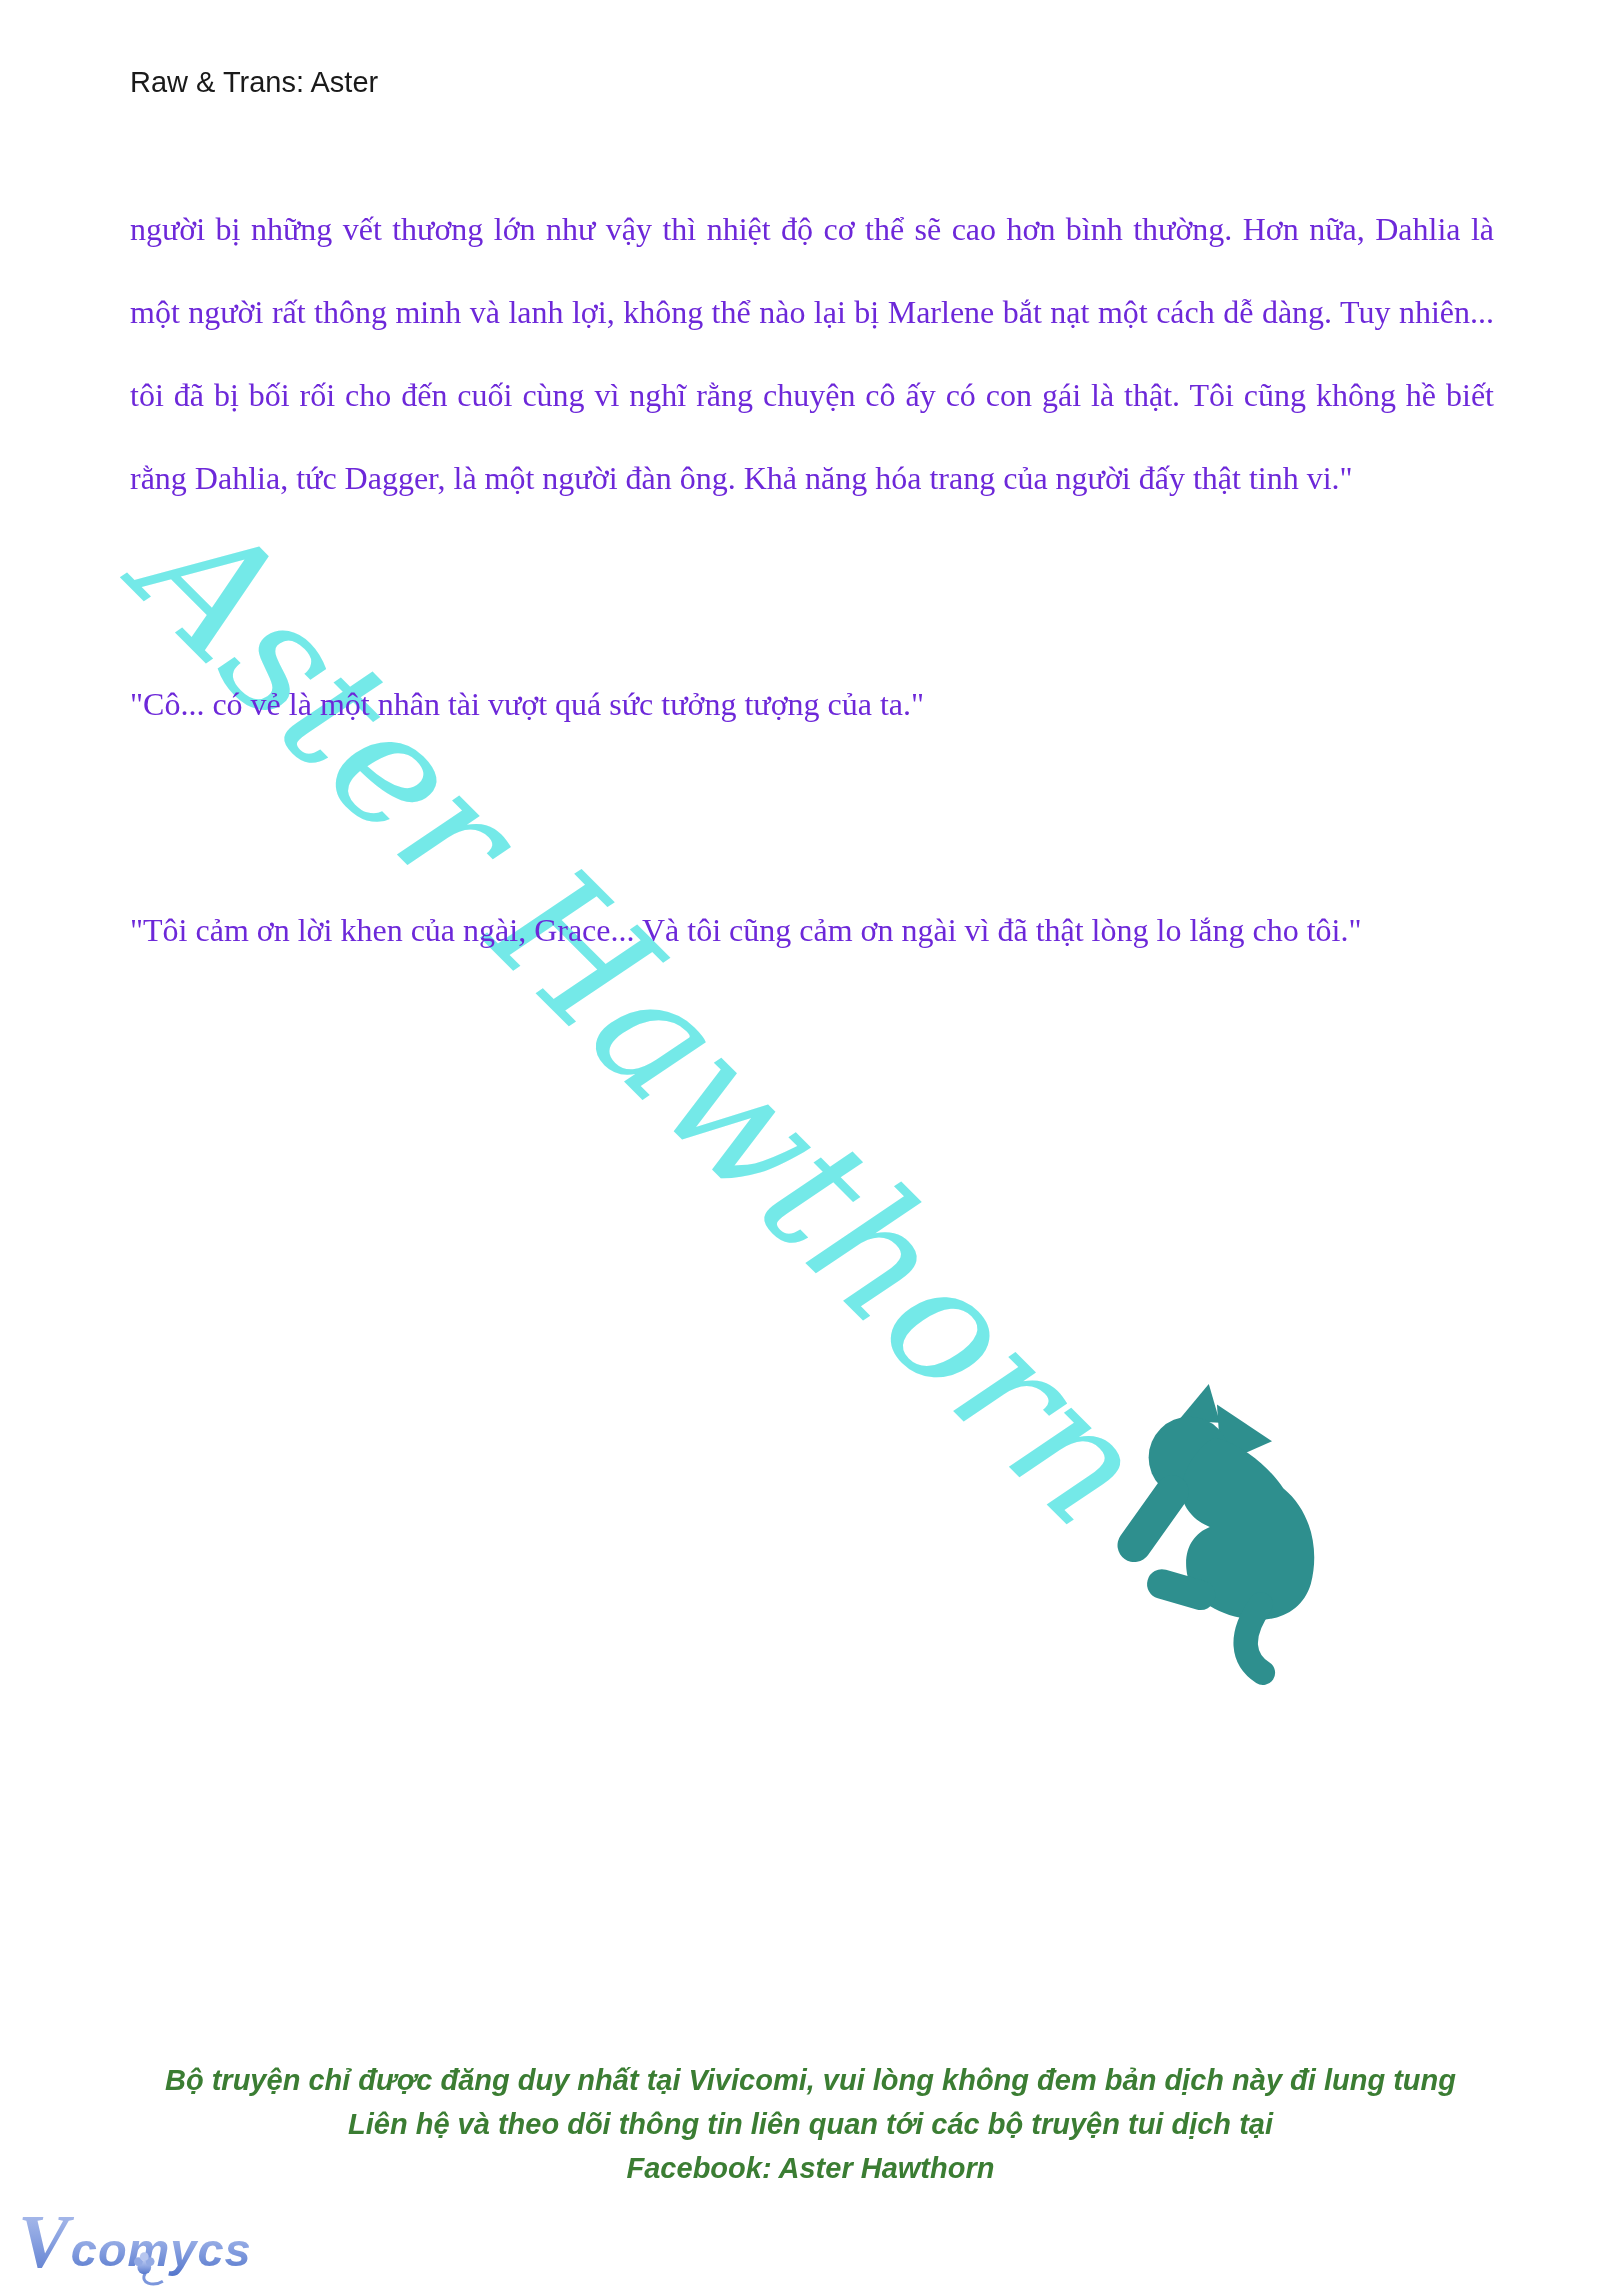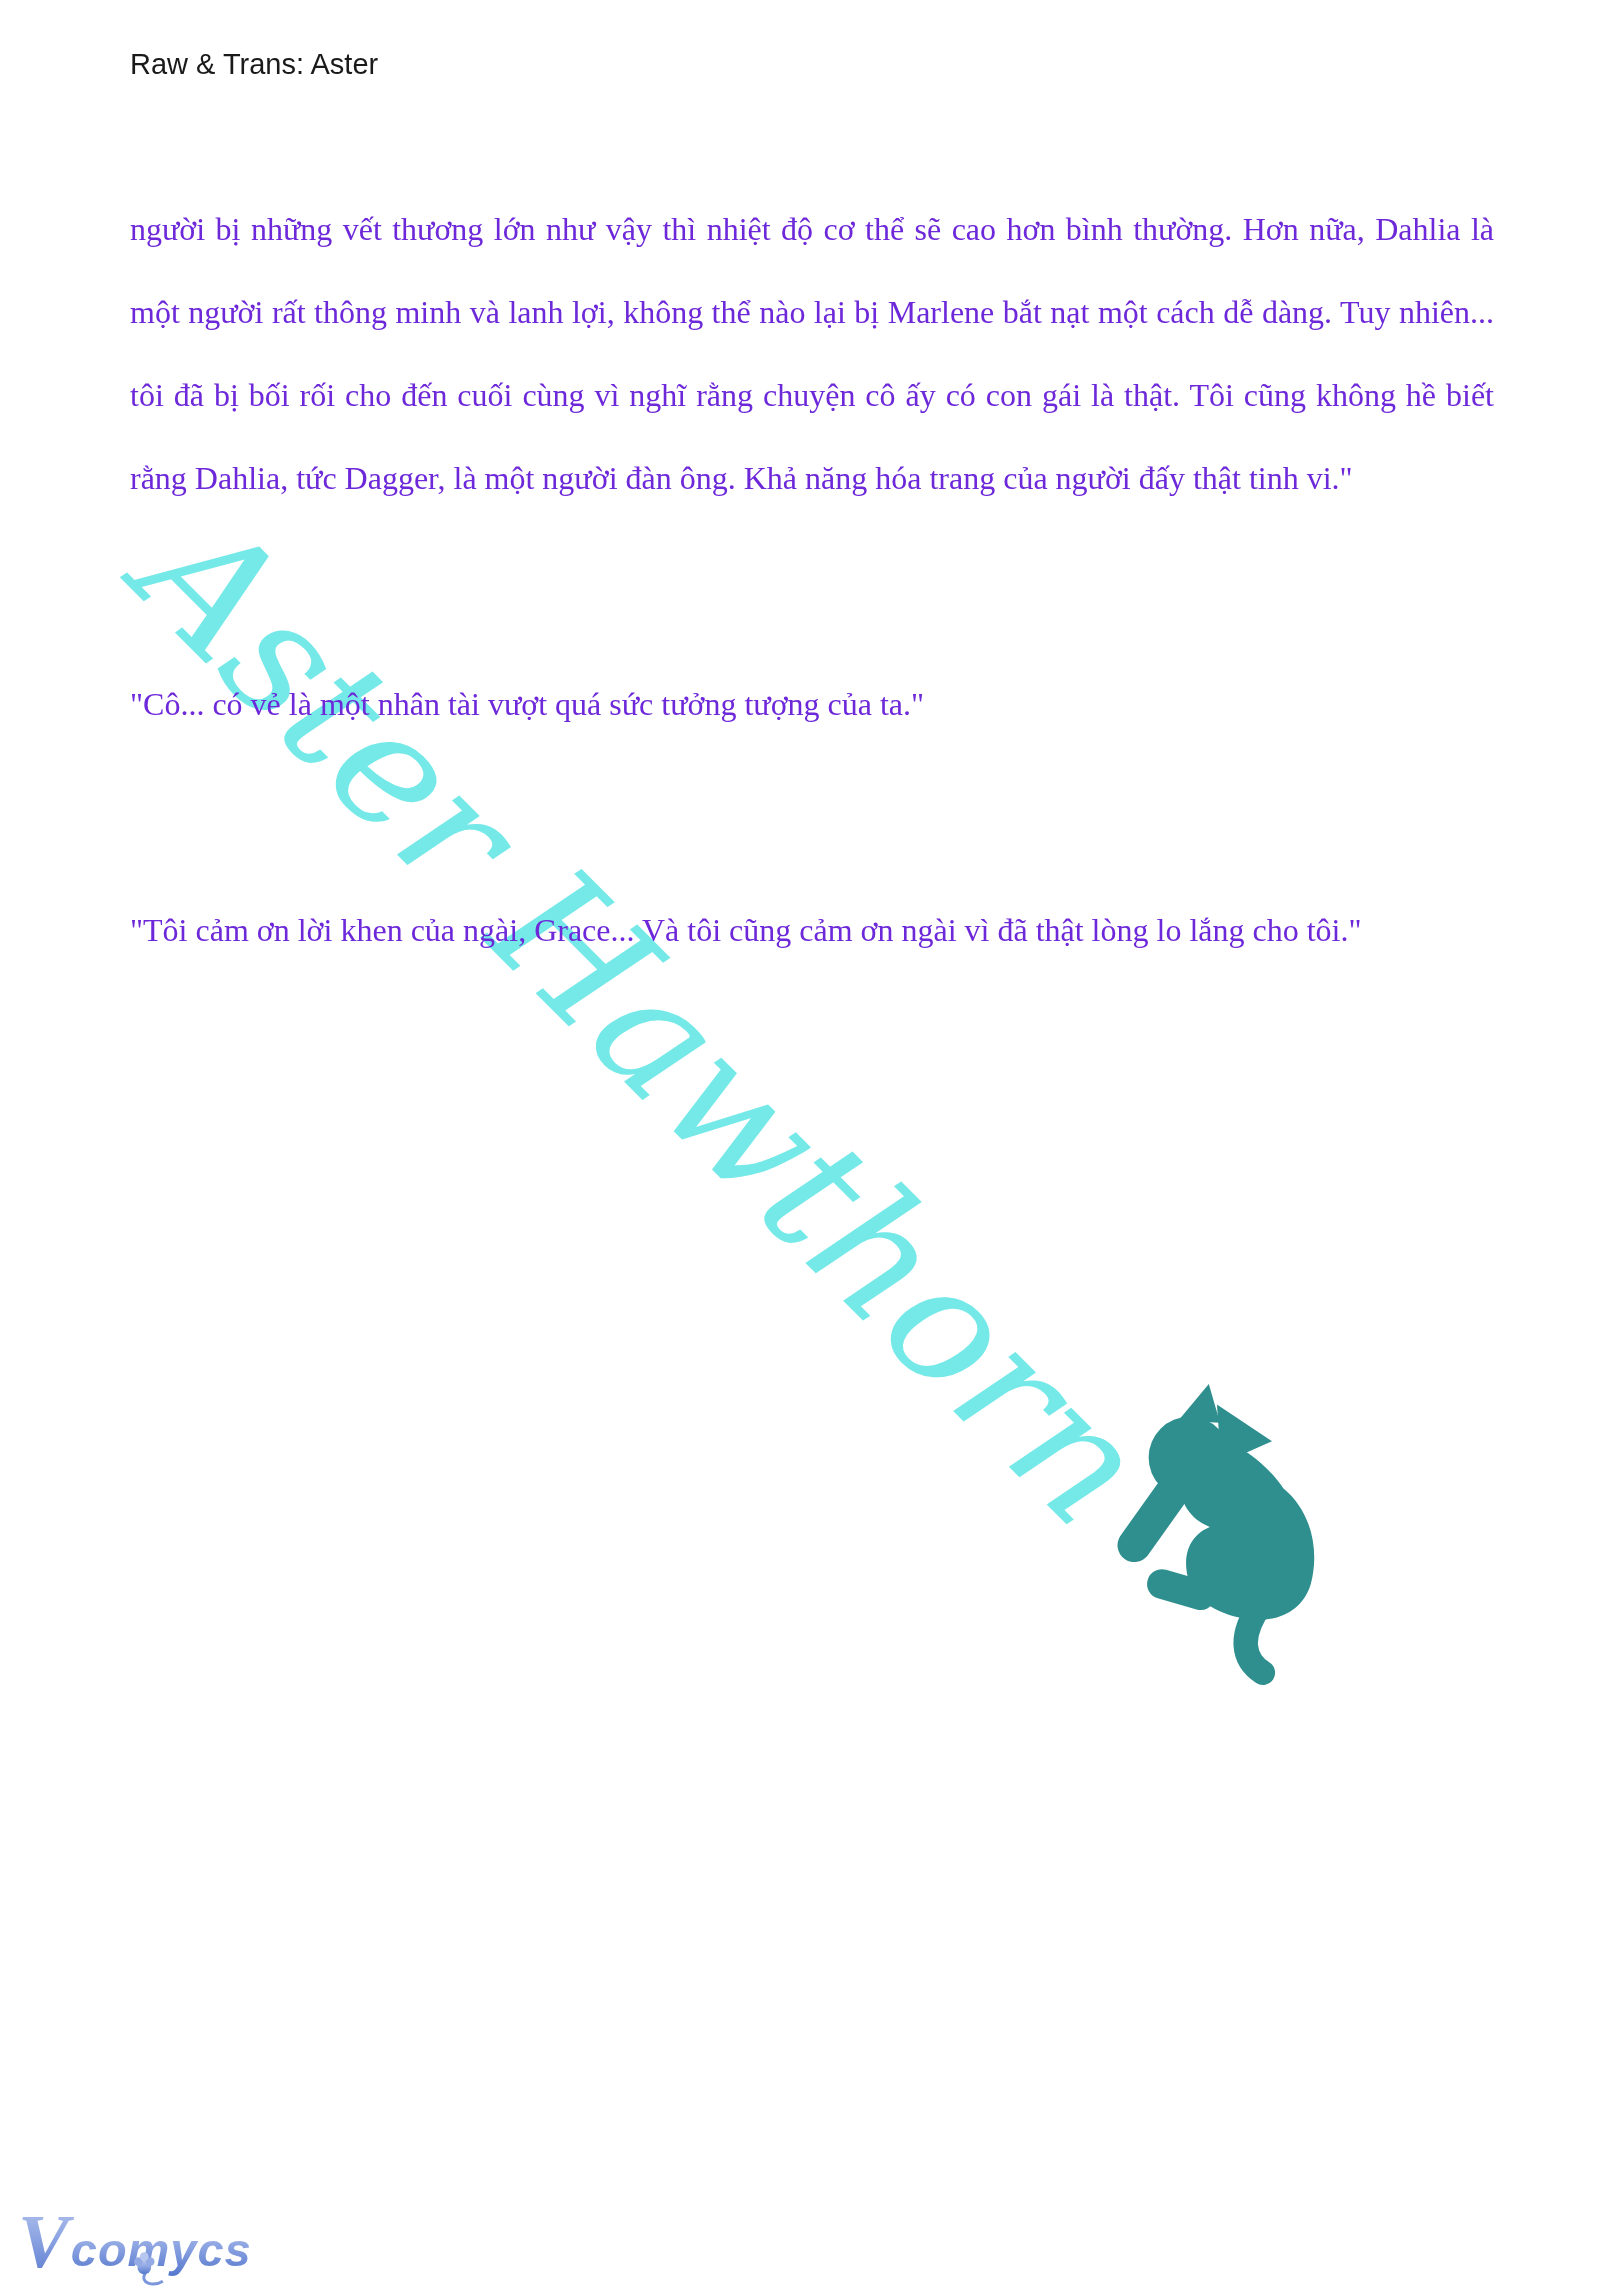--- a/index.html
+++ b/index.html
@@ -23,21 +23,21 @@
     line-height: 1;
     color: #74e9e8;
     white-space: nowrap;
     transform: rotate(45deg);
     transform-origin: 0 0;
     pointer-events: none;
   }
   .doc-header {
     position: absolute;
     left: 130px;
-    top: 48px;
+    top: 66px;
     z-index: 1;
     font-family: "Liberation Sans", sans-serif;
     font-size: 29px;
     color: #1a1a1a;
   }
   .content {
     position: absolute;
     left: 130px;
     top: 188px;
     width: 1364px;
@@ -118,20 +118,25 @@
     <g stroke="#2e8f8e" fill="none" stroke-linecap="round">
 
       <path d="M54,106 L17,158" stroke-width="33"></path>
 
       <path d="M44,196 L82,207" stroke-width="29"></path>
 
       <path d="M141,216 C 119,247 123,270 143,283" stroke-width="24"></path>
     </g>
   </svg>
 
+  <div class="doc-footer">
+    <div>Bộ truyện chỉ được đăng duy nhất tại Vivicomi, vui lòng không đem bản dịch này đi lung tung</div>
+    <div>Liên hệ và theo dõi thông tin liên quan tới các bộ truyện tui dịch tại</div>
+    <div>Facebook: Aster Hawthorn</div>
+  </div>
 
   <svg class="logo" viewBox="0 0 240 94" aria-hidden="true">
     <defs>
       <linearGradient id="logoGrad" x1="0" y1="0" x2="0" y2="1">
         <stop offset="0" stop-color="#b7c6ef"></stop>
         <stop offset="0.5" stop-color="#87a0e0"></stop>
         <stop offset="1" stop-color="#5577cc"></stop>
       </linearGradient>
     </defs>
     <text x="2" y="72" font-family="Liberation Serif, serif" font-style="italic" font-weight="bold" font-size="78" fill="url(#logoGrad)">V</text>

